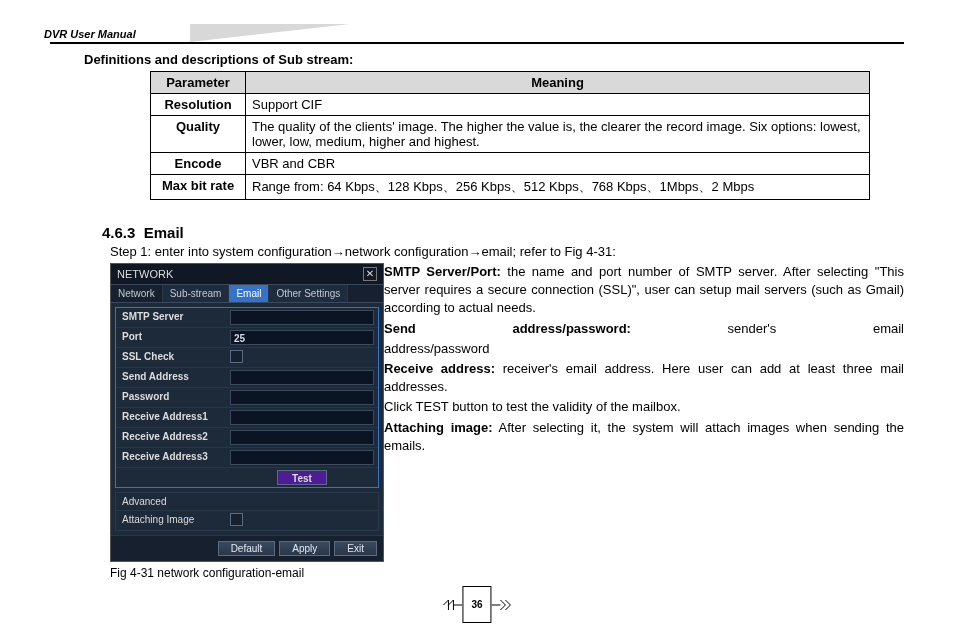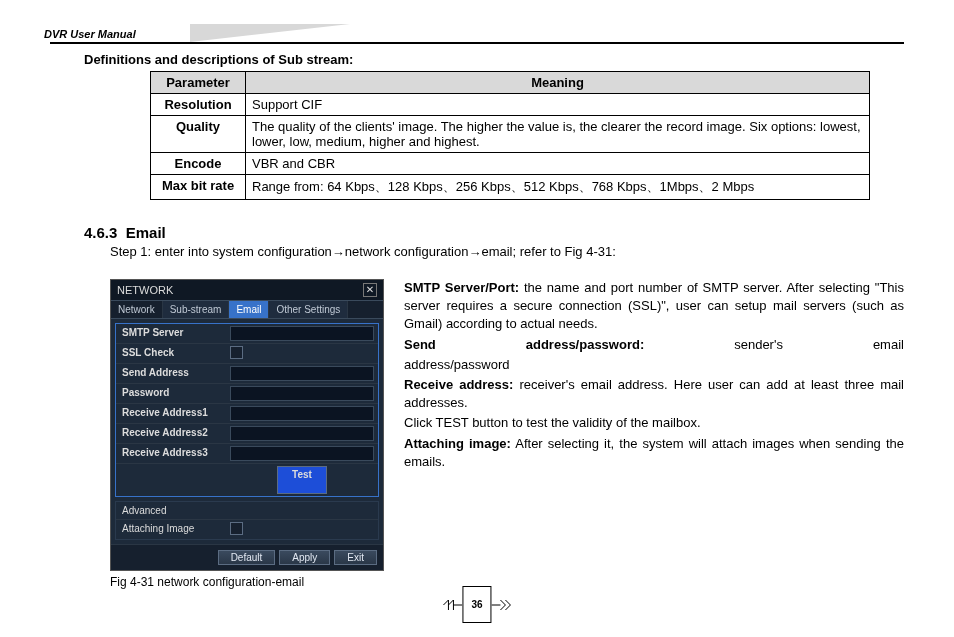--- a/index.html
+++ b/index.html
@@ -6,38 +6,38 @@
   body { width: 954px; height: 637px; background: #fff; font-family: Arial, sans-serif; font-size: 13px; color: #000; position: relative; }
   .page { padding: 28px 50px 0 50px; }
   .header-title { font-style: italic; font-weight: bold; font-size: 11px; margin-left: -6px; }
   .header-wrap { position: relative; }
   .hr { border-top: 2px solid #000; margin-top: 2px; margin-bottom: 8px; }
   .defs-title { font-weight: bold; font-size: 13px; margin-left: 34px; margin-bottom: 4px; }
   table.substream { border-collapse: collapse; width: 720px; margin-left: 100px; }
   table.substream th, table.substream td { border: 1px solid #000; padding: 3px 6px; vertical-align: top; font-size: 13px; }
   table.substream th { background: #d9d9d9; font-weight: bold; }
   table.substream .param { font-weight: bold; text-align: center; width: 95px; }
-  .section-title { font-weight: bold; font-size: 15px; margin-left: 34px; margin-top: 24px; }
+  .section-title { font-weight: bold; font-size: 15px; margin-left: 52px; margin-top: 24px; }
   .step1 { margin-left: 60px; margin-top: 3px; font-size: 13px; }
-  .content-row { display: flex; margin-left: 60px; margin-top: 20px; gap: 20px; }
+  .content-row { display: flex; margin-left: 60px; margin-top: 4px; }
   .dialog { width: 274px; background: #1d2a3a; border: 1px solid #555; font-size: 11px; color: #dcdcdc; font-family: Tahoma, Arial, sans-serif; }
   .dialog-title { display: flex; justify-content: space-between; align-items: center; padding: 3px 6px; background: #0f1824; border-bottom: 1px solid #3a4a5c; }
   .dialog-title .x { width: 14px; height: 14px; border: 1px solid #777; text-align: center; line-height: 12px; font-size: 10px; }
   .tabs { display: flex; background: #16202e; border-bottom: 1px solid #3a4a5c; }
   .tab { padding: 3px 7px; font-size: 10px; color: #bfc8d4; border-right: 1px solid #2a3644; }
   .tab.active { background: #3772c9; color: #fff; }
   .tab.alt { background: #1f2c3e; }
   .panel { border: 1px solid #3772c9; margin: 4px; font-weight: bold; }
   .frow { display: flex; border-bottom: 1px solid #2a3644; }
   .frow:last-child { border-bottom: none; }
   .flabel { width: 110px; padding: 3px 6px; background: #1d2a3a; font-size: 10px; color: #dcdcdc; }
   .finput { flex: 1; padding: 2px 4px; }
   .fbox { background: #0b1422; border: 1px solid #3a4a5c; height: 15px; width: 100%; color: #cfd8e6; font-size: 10px; padding: 0 3px; line-height: 15px; }
   .panel2 { margin: 0 4px 4px 4px; border: 1px solid #2a3a4e; }
-  .testbtn { display: inline-block; background: #1d4ed8; border: 1px solid #5b6c82; padding: 0 14px; font-size: 10px; color: #dcdcdc; height: 28px; line-height: 15px; }
+  .testbtn { display: inline-block; background: #4c1d95; border: 1px solid #5b6c82; padding: 0 14px; font-size: 10px; color: #dcdcdc; height: 15px; line-height: 15px; }
   .chk { width: 13px; height: 13px; border: 1px solid #5b6c82; background: #16202e; display: inline-block; }
   .dlg-buttons { display: flex; justify-content: flex-end; gap: 4px; padding: 5px 6px; background: #16202e; border-top: 1px solid #2a3644; }
   .dlg-btn { background: linear-gradient(#3a4a5e,#2a3748); border: 1px solid #5b6c82; color: #e2e8f2; font-size: 10px; padding: 1px 12px; }
   .caption { font-size: 12px; margin-left: 60px; margin-top: 4px; }
   .right-text { flex: 1; font-size: 13px; text-align: justify; line-height: 1.4; }
   .right-text p { margin-bottom: 2px; }
   .bold { font-weight: bold; }
   .pagenum { position: absolute; bottom: 14px; left: 50%; transform: translateX(-50%); }
   .pn-wrap { position: relative; display: inline-flex; align-items: center; }
   .pn-box { border: 1px solid #000; padding: 12px 8px; font-size: 10px; font-weight: bold; background:#fff; }
@@ -105,20 +105,26 @@
           <div class="tab alt">Other Settings</div>
         </div>
         <div class="panel">
           <div class="frow">
               <div class="flabel">SMTP Server</div>
               <div class="finput">
                 <div class="fbox"></div>
               </div>
             </div>
           <div class="frow">
+              <div class="flabel">Port</div>
+              <div class="finput">
+                <div class="fbox">25</div>
+              </div>
+            </div>
+          <div class="frow">
               <div class="flabel">SSL Check</div>
               <div class="finput"><span class="chk"></span></div>
             </div>
           <div class="frow">
               <div class="flabel">Send Address</div>
               <div class="finput">
                 <div class="fbox"></div>
               </div>
             </div>
           <div class="frow">

